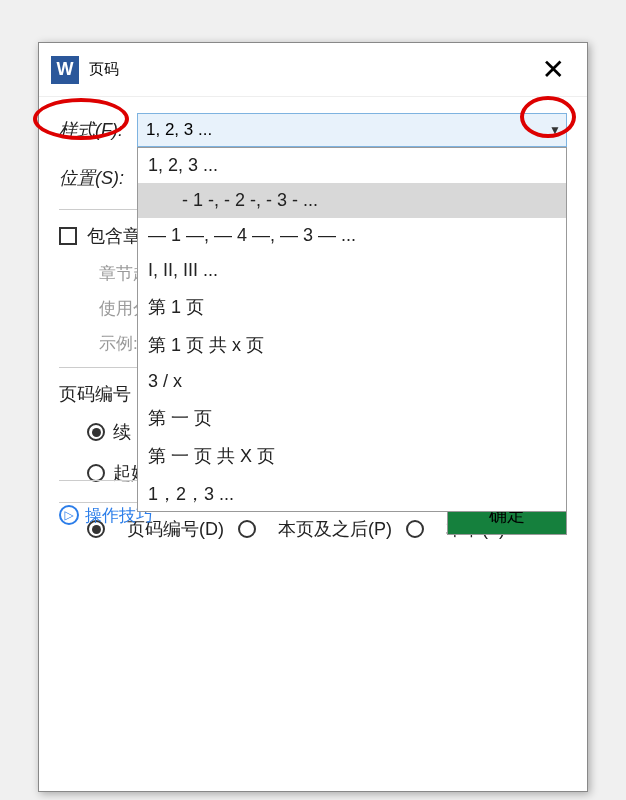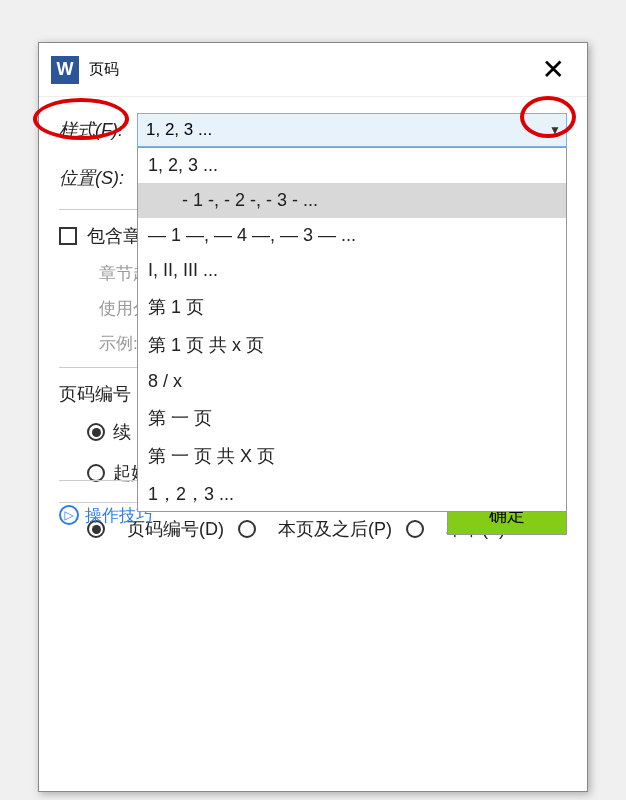--- a/index.html
+++ b/index.html
@@ -225,21 +225,21 @@
       align-items: center;
       justify-content: center;
       margin-right: 6px;
       font-size: 12px;
       color: #2b7de9;
     }
     .btn {
       width: 120px;
       height: 40px;
       border: 1px solid #999;
-      background: #84cc16;
+      background: #15803d;
       font-size: 18px;
       margin-left: 12px;
       cursor: pointer;
     }
     .btn-row {
       margin-left: auto;
       display: flex;
     }
     .circle-annot {
       position: absolute;
@@ -282,21 +282,21 @@
         <input class="combo-input" readonly="" value="1, 2, 3 ..." style="">
         <span class="combo-arrow">▼</span>
 
         <div class="dropdown">
           <div class="dd-item">1, 2, 3 ...</div>
           <div class="dd-item hover">- 1 -, - 2 -, - 3 - ...</div>
           <div class="dd-item">— 1 —, — 4 —, — 3 — ...</div>
           <div class="dd-item">I, II, III ...</div>
           <div class="dd-item">第 1 页</div>
           <div class="dd-item">第 1 页 共 x 页</div>
-          <div class="dd-item">8 / x</div>
+          <div class="dd-item">3 / x</div>
           <div class="dd-item">第 一 页</div>
           <div class="dd-item">第 一 页 共 X 页</div>
           <div class="dd-item">1，2，3 ...</div>
         </div>
       </div>
     </div>
 
     <div class="row">
       <span class="label">位置(S):</span>
       <input class="pos-input" style="">

